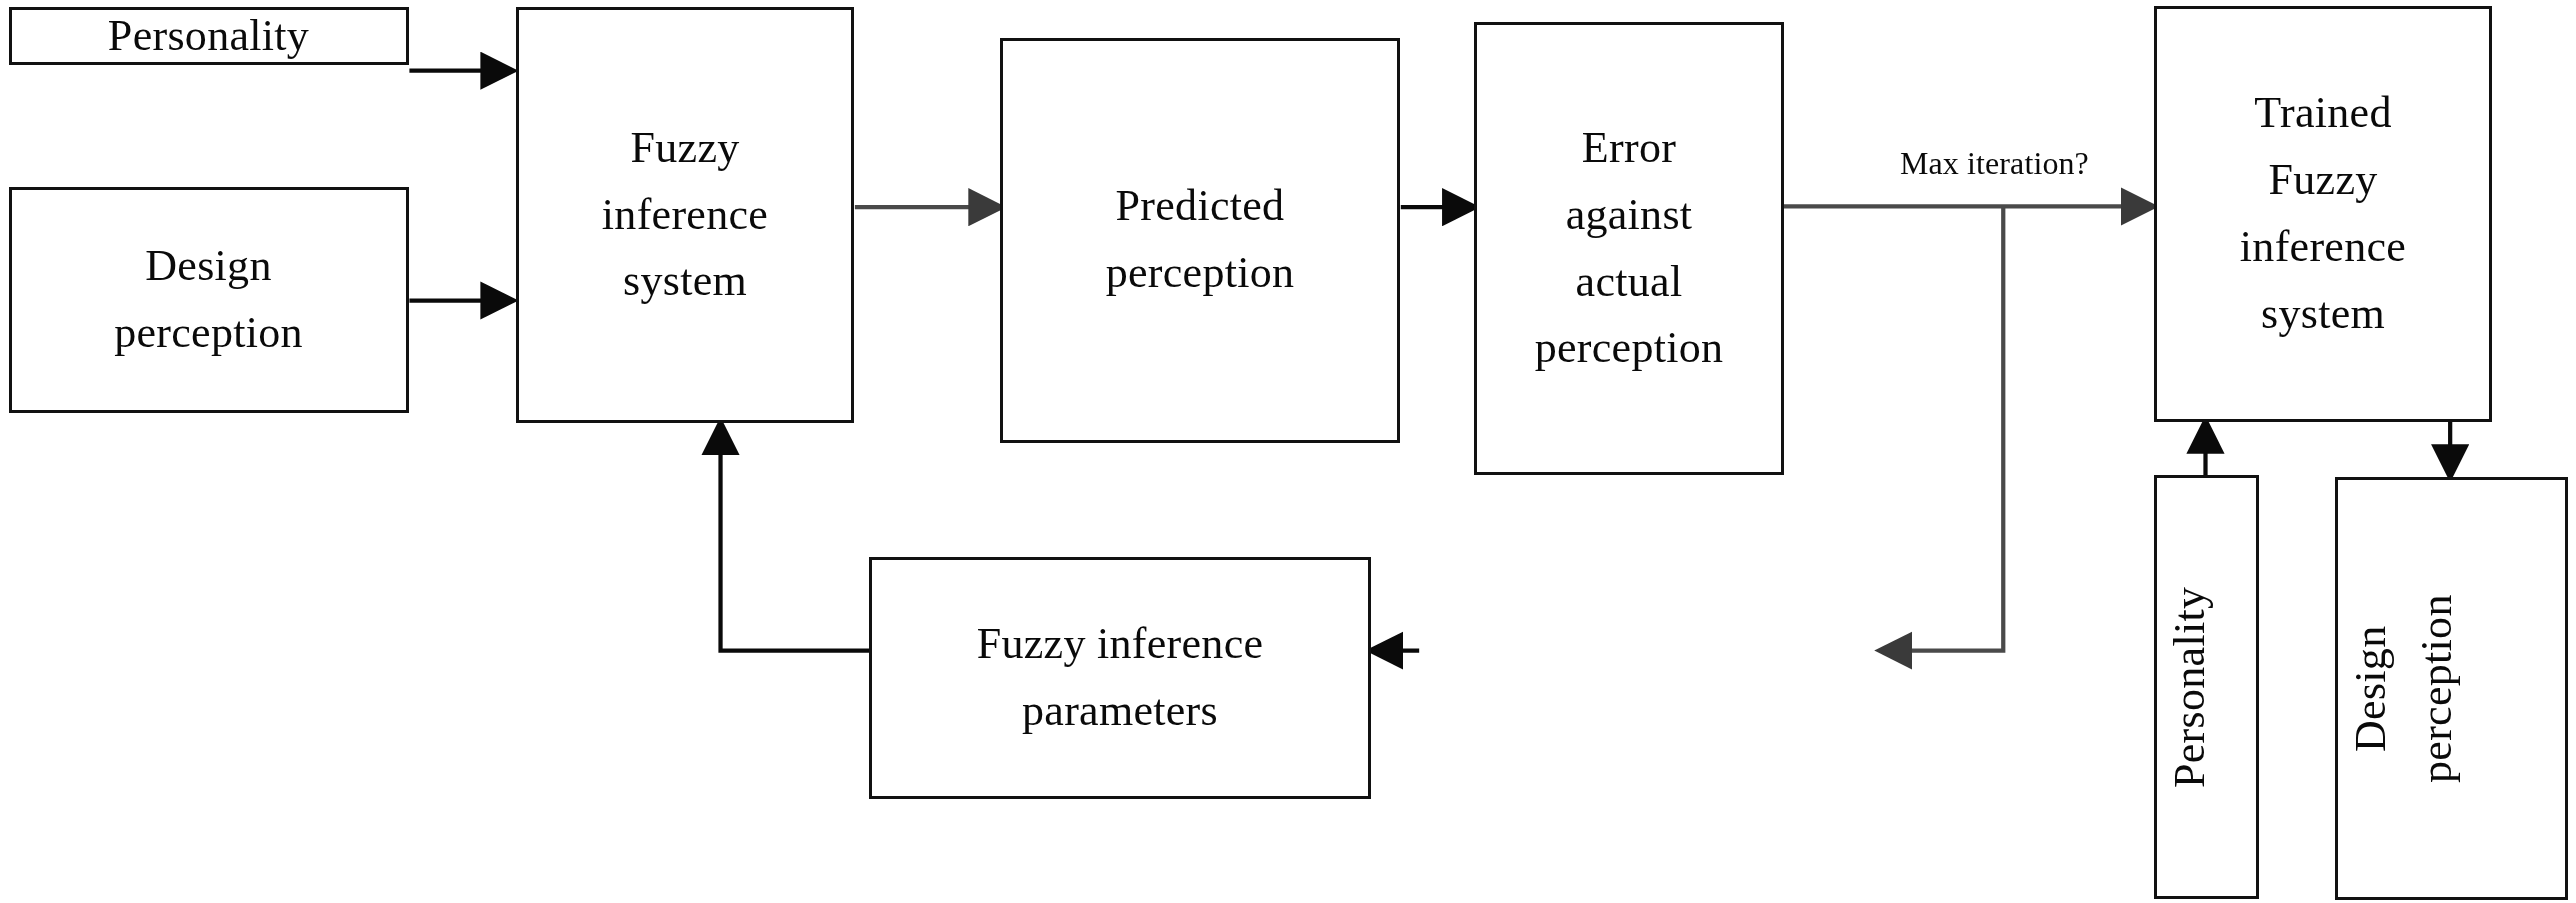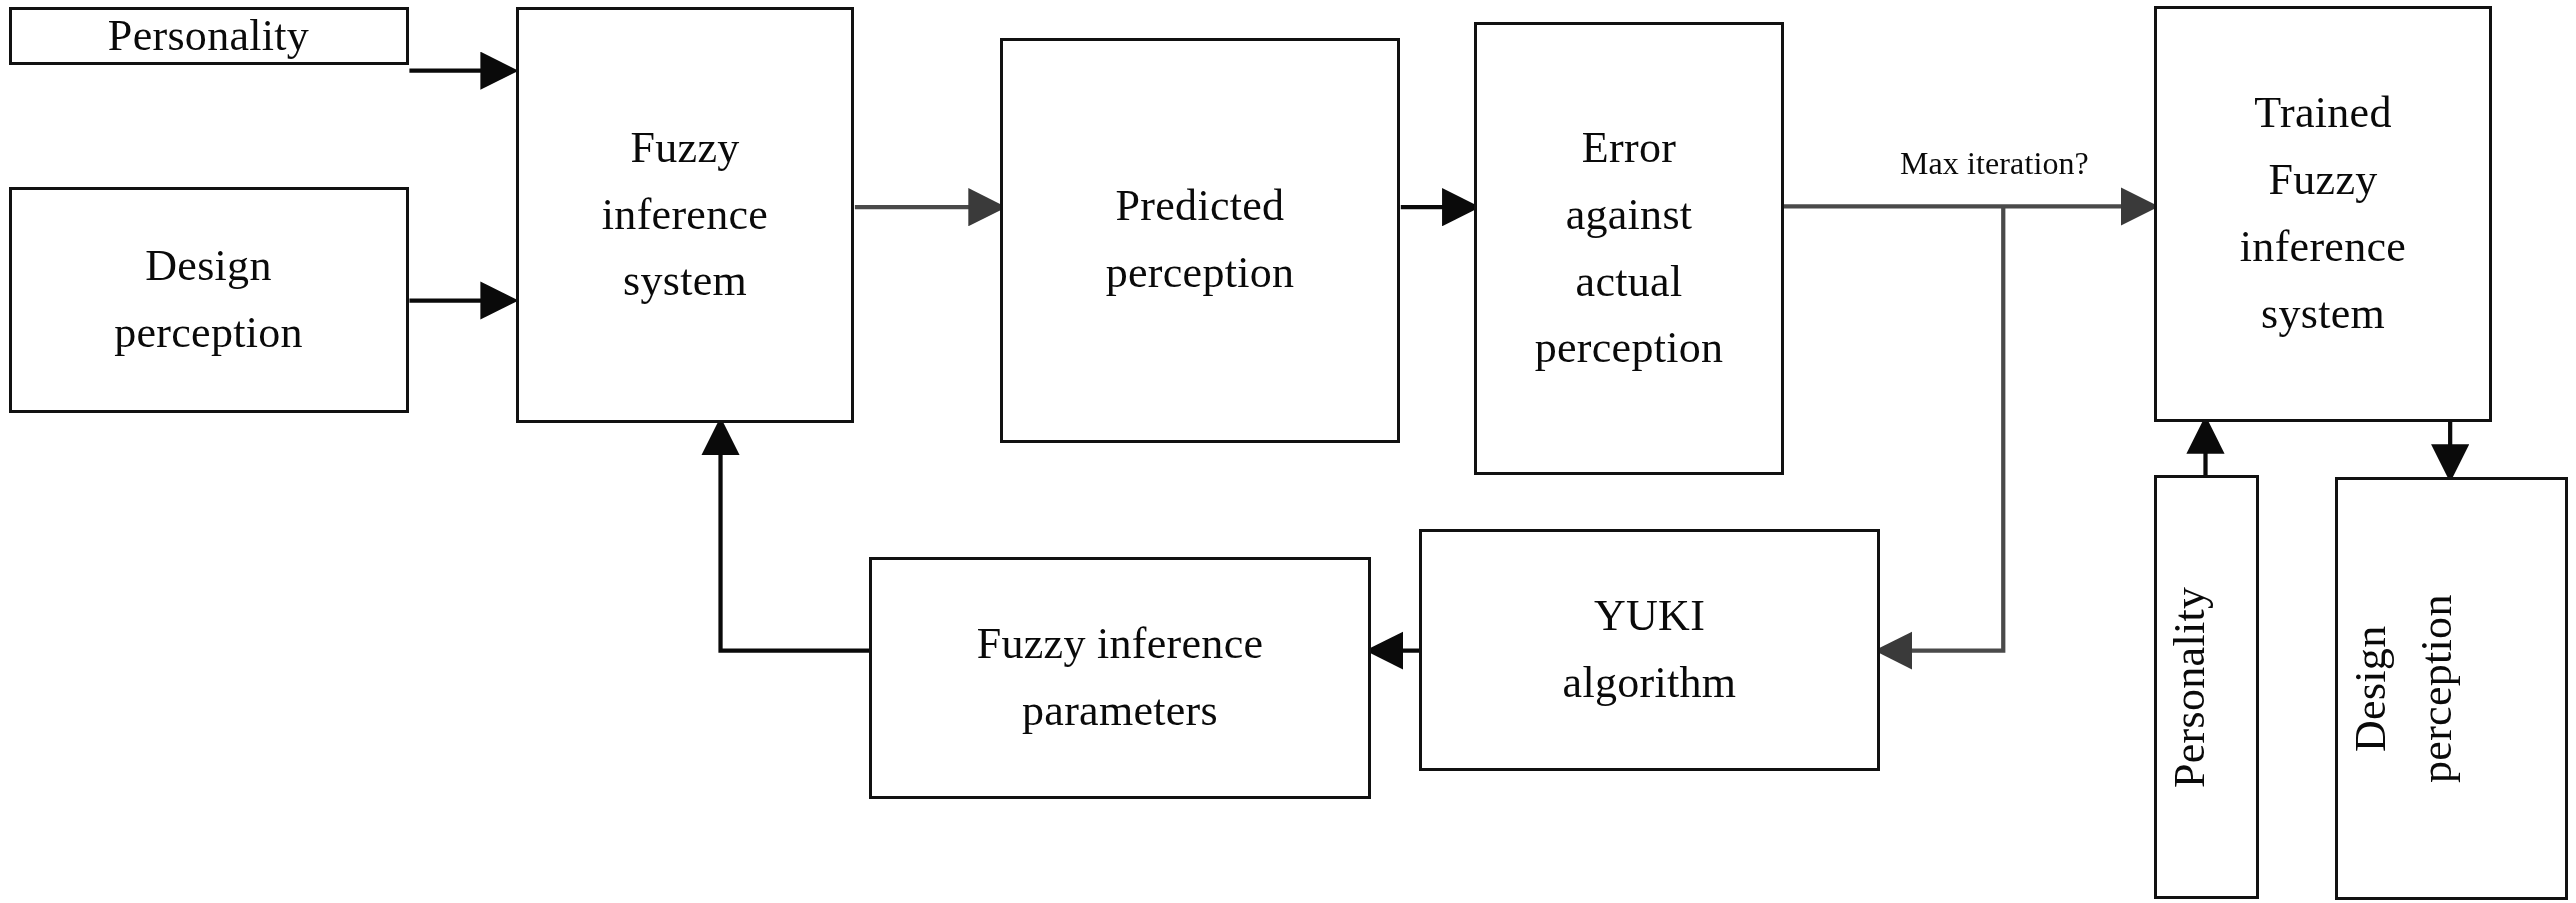--- a/index.html
+++ b/index.html
@@ -104,24 +104,20 @@
 Fuzzy
 inference
 system</span>
   </div>
 
   <div class="node big" style="left:869px;top:529px;width:502px;height:242px;margin-top:28px;">
     <span class="txt" style="white-space:pre-line;">Fuzzy inference
 parameters</span>
   </div>
 
-  <div class="node big" style="left:1419px;top:529px;width:461px;height:242px;">
-    <span class="txt" style="white-space:pre-line;">YUKI
-algorithm</span>
-  </div>
 
   <div class="node big vert" style="left:2154px;top:475px;width:105px;height:424px;">
     <span class="txt">Personality</span>
   </div>
 
   <div class="node big vert" style="left:2335px;top:477px;width:233px;height:423px;">
     <span class="txt">Design
 perception</span>
   </div>
 

